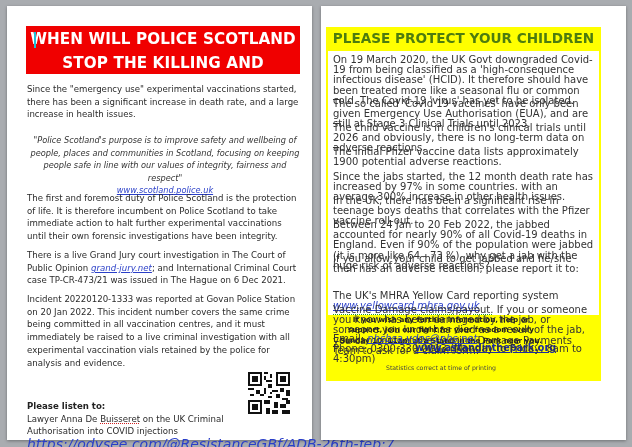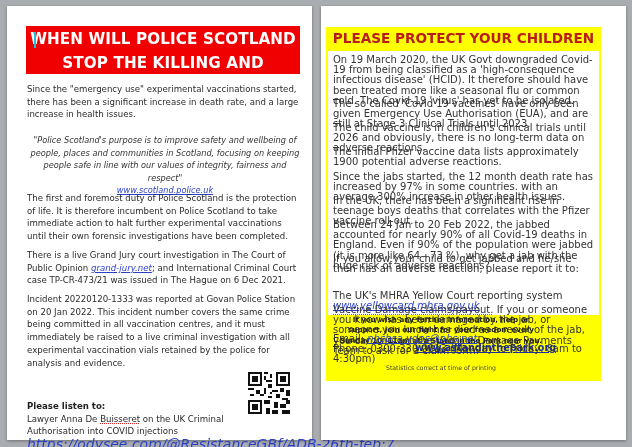--- a/index.html
+++ b/index.html
@@ -42,21 +42,21 @@
     background: #fff;
   }
 
   
   .yellow-frame {
     position: absolute; left: 5px; top: 21px; width: 275px; height: 378px;
     background: #ffff00;
   }
   .yellow-title {
     position: absolute; left: 0; top: 0; width: 275px; height: 23px;
-    font-weight: bold; font-size: 13.6px; line-height: 23px; text-align: center; color: #b91c1c;
+    font-weight: bold; font-size: 13.6px; line-height: 23px; text-align: center; color: #4d7c0f;
   }
   .white-box {
     position: absolute; left: 2px; top: 24px; width: 271px; height: 285px; background: #fff;
   }
   .rtext {
     position: absolute; left: 5px; width: 263px;
     font-size: 10px; line-height: 10.2px; color: #333;
   }
   .yfooter {
     position: absolute; left: 0; width: 230px; text-align: center; color: #222;
@@ -76,21 +76,21 @@
     <div data-name="left-title-line2">STOP THE KILLING AND INJURY?</div>
   </div>
 
   <div class="ltext" style="top:77px" data-name="intro-paragraph">Since the "emergency use" experimental vaccinations started, there has been a significant increase in death rate, and a large increase in health issues.</div>
 
   <div class="quote" style="top:128px" data-name="police-quote">
     <span data-name="quote-text">"Police Scotland's purpose is to improve safety and wellbeing of people, places and communities in Scotland, focusing on keeping people safe in line with our values of integrity, fairness and respect"</span><br>
     <a class="link" data-name="police-scotland-link">www.scotland.police.uk</a>
   </div>
 
-  <div class="ltext" style="top:186px" data-name="duty-paragraph">The first and foremost duty of Police Scotland is the protection of life. It is therefore incumbent on Police Scotland to take immediate action to halt further experimental vaccinations until their own forensic investigations have been completed.</div>
+  <div class="ltext" style="top:186px" data-name="duty-paragraph">The first and foremost duty of Police Scotland is the protection of life. It is therefore incumbent on Police Scotland to take immediate action to halt further experimental vaccinations until their own forensic investigations have been integrity.</div>
 
   <div class="ltext" style="top:243px" data-name="grand-jury-paragraph"><span data-name="grand-jury-text">There is a live Grand Jury court investigation in The Court of Public Opinion </span><a class="link" data-name="grand-jury-link">grand-jury.net</a><span data-name="icc-text">; and International Criminal Court case TP-CR-473/21 was issued in The Hague on 6 Dec 2021.</span></div>
 
   <div class="ltext" style="top:287px" data-name="incident-paragraph">Incident 20220120-1333 was reported at Govan Police Station on 20 Jan 2022.  This incident number covers the same crime being committed in all vaccination centres, and it must immediately be raised to a live criminal investigation with all experimental vaccination vials retained by the police for analysis and evidence.</div>
 
   <div class="ltext" style="top:370px; width:215px" data-name="listen-section">
     <div class="bold" data-name="listen-heading">Please listen to:</div>
     <div data-name="listen-description"><span data-name="listen-pre">Lawyer Anna De </span><span class="spell" data-name="lawyer-name">Buisseret</span><span data-name="listen-post"> on the UK Criminal Authorisation into COVID injections</span></div>
     <a class="link" style="white-space:nowrap;font-size:14px" data-name="odysee-link">https://odysee.com/@ResistanceGBf/ADB-26th-feb:7</a>
   </div>
@@ -142,21 +142,21 @@
     <div class="yellow-title" data-name="right-title">PLEASE PROTECT YOUR CHILDREN</div>
     <div class="white-box" data-name="info-box">
       <div class="rtext" style="top:4px" data-name="hcid-paragraph">On 19 March 2020, the UK Govt downgraded Covid-19 from being classified as a 'high-consequence infectious disease' (HCID). It therefore should have been treated more like a seasonal flu or common cold.  The Covid-19 'virus' has yet to be isolated.</div>
       <div class="rtext" style="top:48px" data-name="eua-paragraph">The so called 'Covid 19 vaccines' have only been given Emergency Use Authorisation (EUA), and are still at Stage 3 Clinical Trials until 2023.</div>
       <div class="rtext" style="top:72px" data-name="child-trial-paragraph">The child vaccine is in children's clinical trials until 2026 and obviously, there is no long-term data on adverse reactions.</div>
       <div class="rtext" style="top:96px" data-name="pfizer-paragraph">The initial Pfizer vaccine data lists approximately 1900 potential adverse reactions.</div>
       <div class="rtext" style="top:121px" data-name="death-rate-paragraph">Since the jabs started, the 12 month death rate has increased by 97% in some countries. with an average 300% increase in other health issues.</div>
       <div class="rtext" style="top:145px" data-name="teenage-deaths-paragraph">In the UK, there has been a significant rise in teenage boys deaths that correlates with the Pfizer vaccine roll-out.</div>
       <div class="rtext" style="top:169px" data-name="jabbed-deaths-paragraph">Between 24 Jan to 20 Feb 2022, the jabbed accounted for nearly 90% of all Covid-19 deaths in England.  Even if 90% of the population were jabbed (it is more like 64 - 73 %), why get a jab with the huge risk of adverse reactions?</div>
       <div class="rtext" style="top:203px" data-name="report-paragraph">If you allow your child to get jabbed and he/she then has an adverse reaction, please report it to:</div>
-      <div class="rtext" style="top:240px" data-name="yellow-card-paragraph"><span data-name="yellow-card-text">The UK's MHRA Yellow Court reporting system </span><a class="link" data-name="yellow-card-link">www.yellowcard.mhra.gov.uk</a></div>
+      <div class="rtext" style="top:240px" data-name="yellow-card-paragraph"><span data-name="yellow-card-text">The UK's MHRA Yellow Card reporting system </span><a class="link" data-name="yellow-card-link">www.yellowcard.mhra.gov.uk</a></div>
       <div class="rtext" style="top:254px" data-name="damage-paragraph"><span class="spell" style="text-decoration-color:#20a020" data-name="damage-label">Vaccine Damage claims/payout.</span><span data-name="damage-text"> If you or someone you know has been damaged by the jab, or someone you know has died as a result of the jab, you can contact the Vaccine Damage Payments Team to ask for a claim form:</span></div>
     </div>
 
     <div class="yfooter yf1" data-name="footer-invitation">If you wish any further information, help or support, join our fight for your freedom every Sunday 10 -11am at a Stand in the Park near you.</div>
     <div class="yfooter yf2" data-name="footer-link-row"><a data-name="astandinthepark-link">www.astandinthepark.org</a></div>
     <div class="yfooter yf3" data-name="statistics-note">Statistics correct at time of printing</div>
   </div>
   <div class="rtext" style="left:12px;top:327px;position:absolute;z-index:2" data-name="contact-block">
     <div data-name="email-row"><span data-name="email-label">Email: </span><a class="link" data-name="email-link">nhsbsa.vdps@nhs.net</a></div>
     <div data-name="phone-row">Phone: 0300 330 0013 (Monday to Friday, 8am to 4:30pm)</div>

